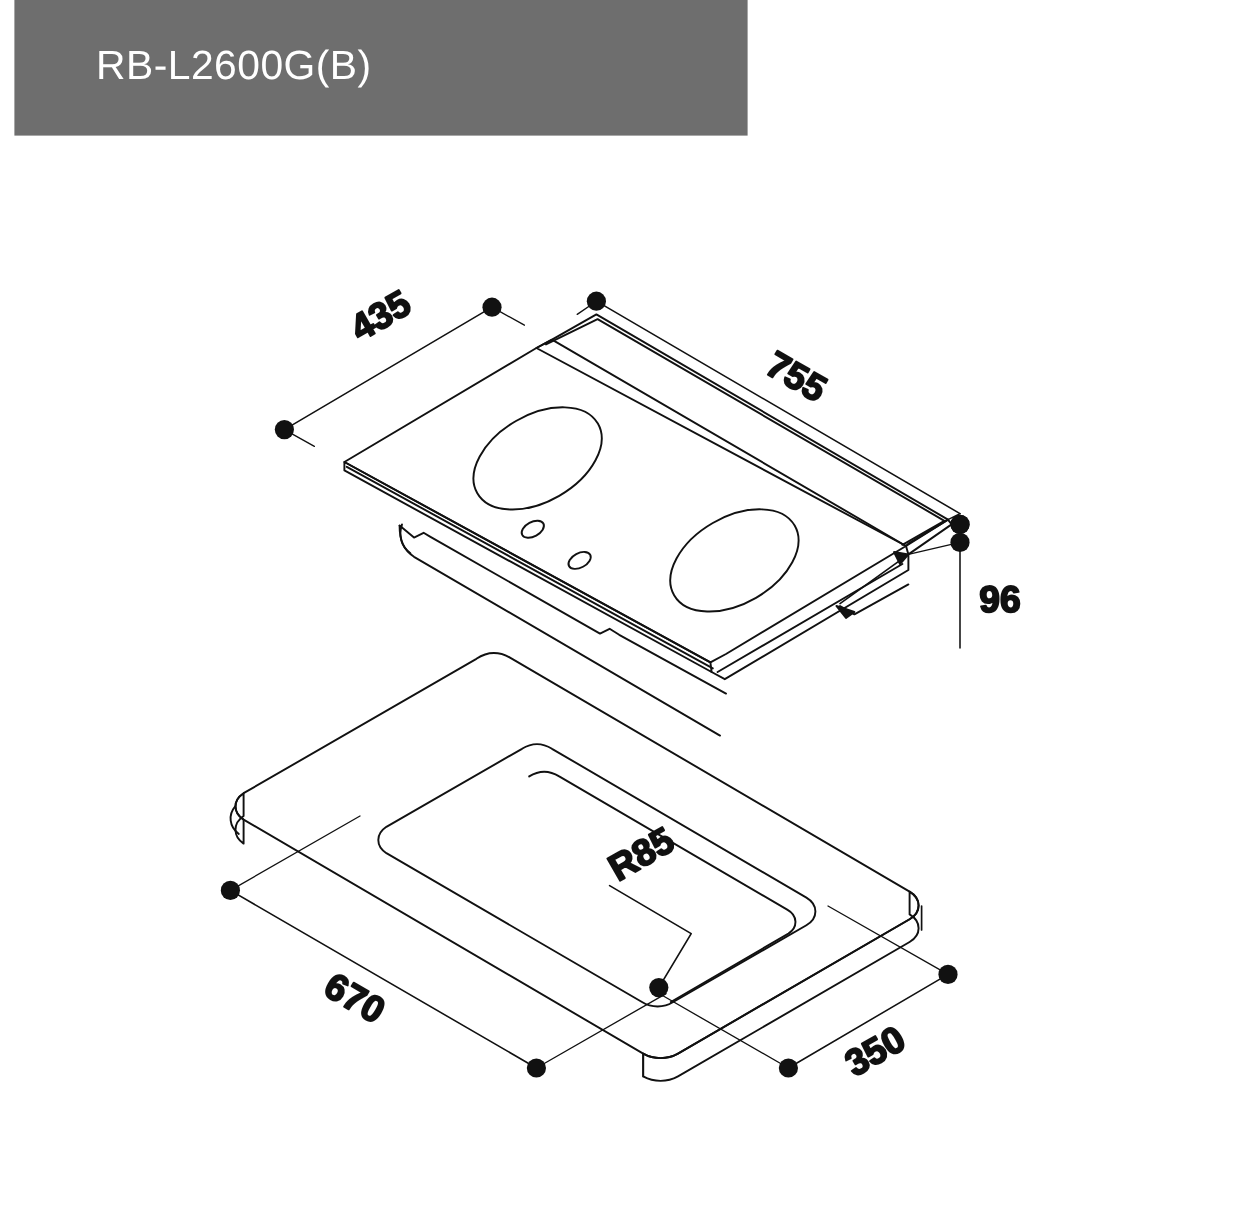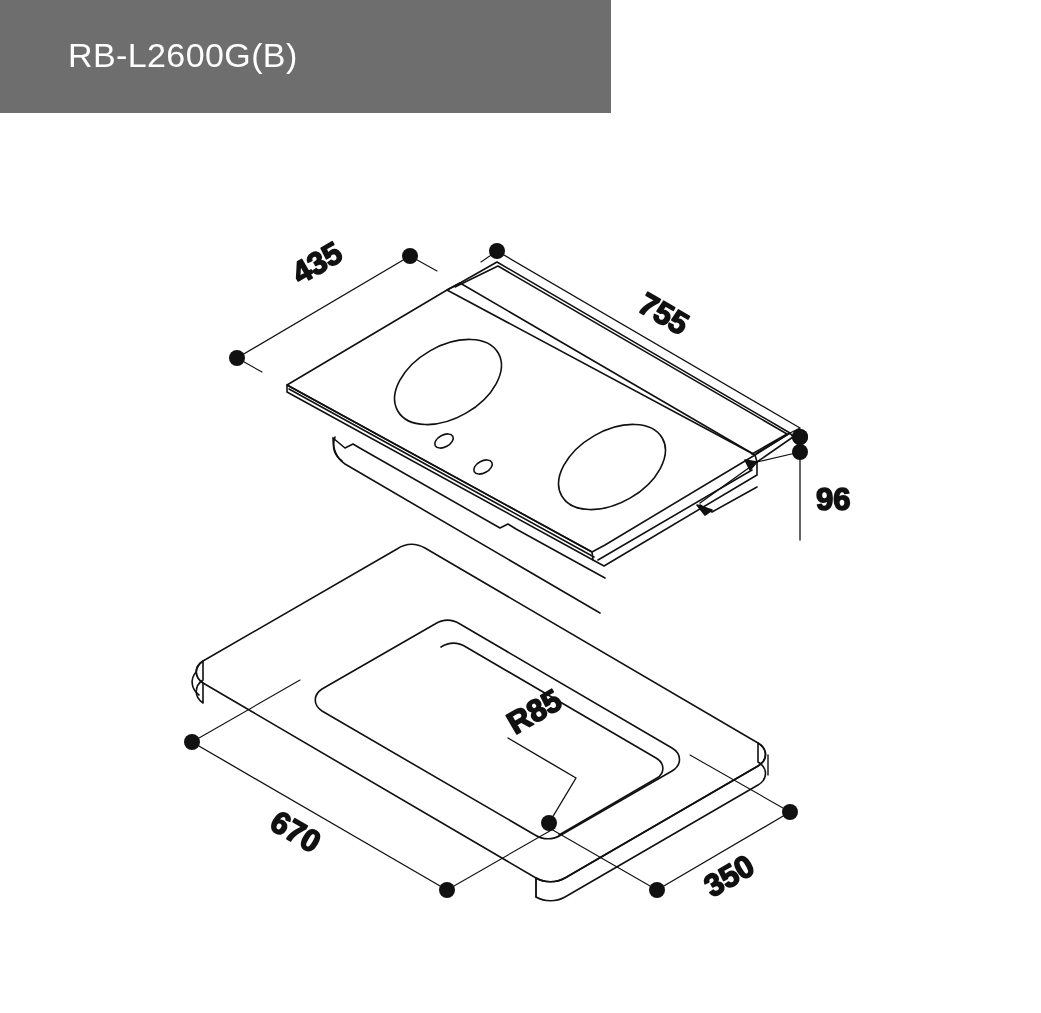--- a/index.html
+++ b/index.html
@@ -12,21 +12,21 @@
   }
   #page {
     position: relative;
     width: 1041px;
     height: 1013px;
     background: #ffffff;
     overflow: hidden;
   }
   #title-banner {
     position: absolute;
-    left: 0;
+    left: 12px;
     top: 0;
     width: 611px;
     height: 113px;
     background: #6e6e6e;
   }
   #title-text {
     position: absolute;
     left: 68px;
     top: 33px;
     font-size: 34px;

